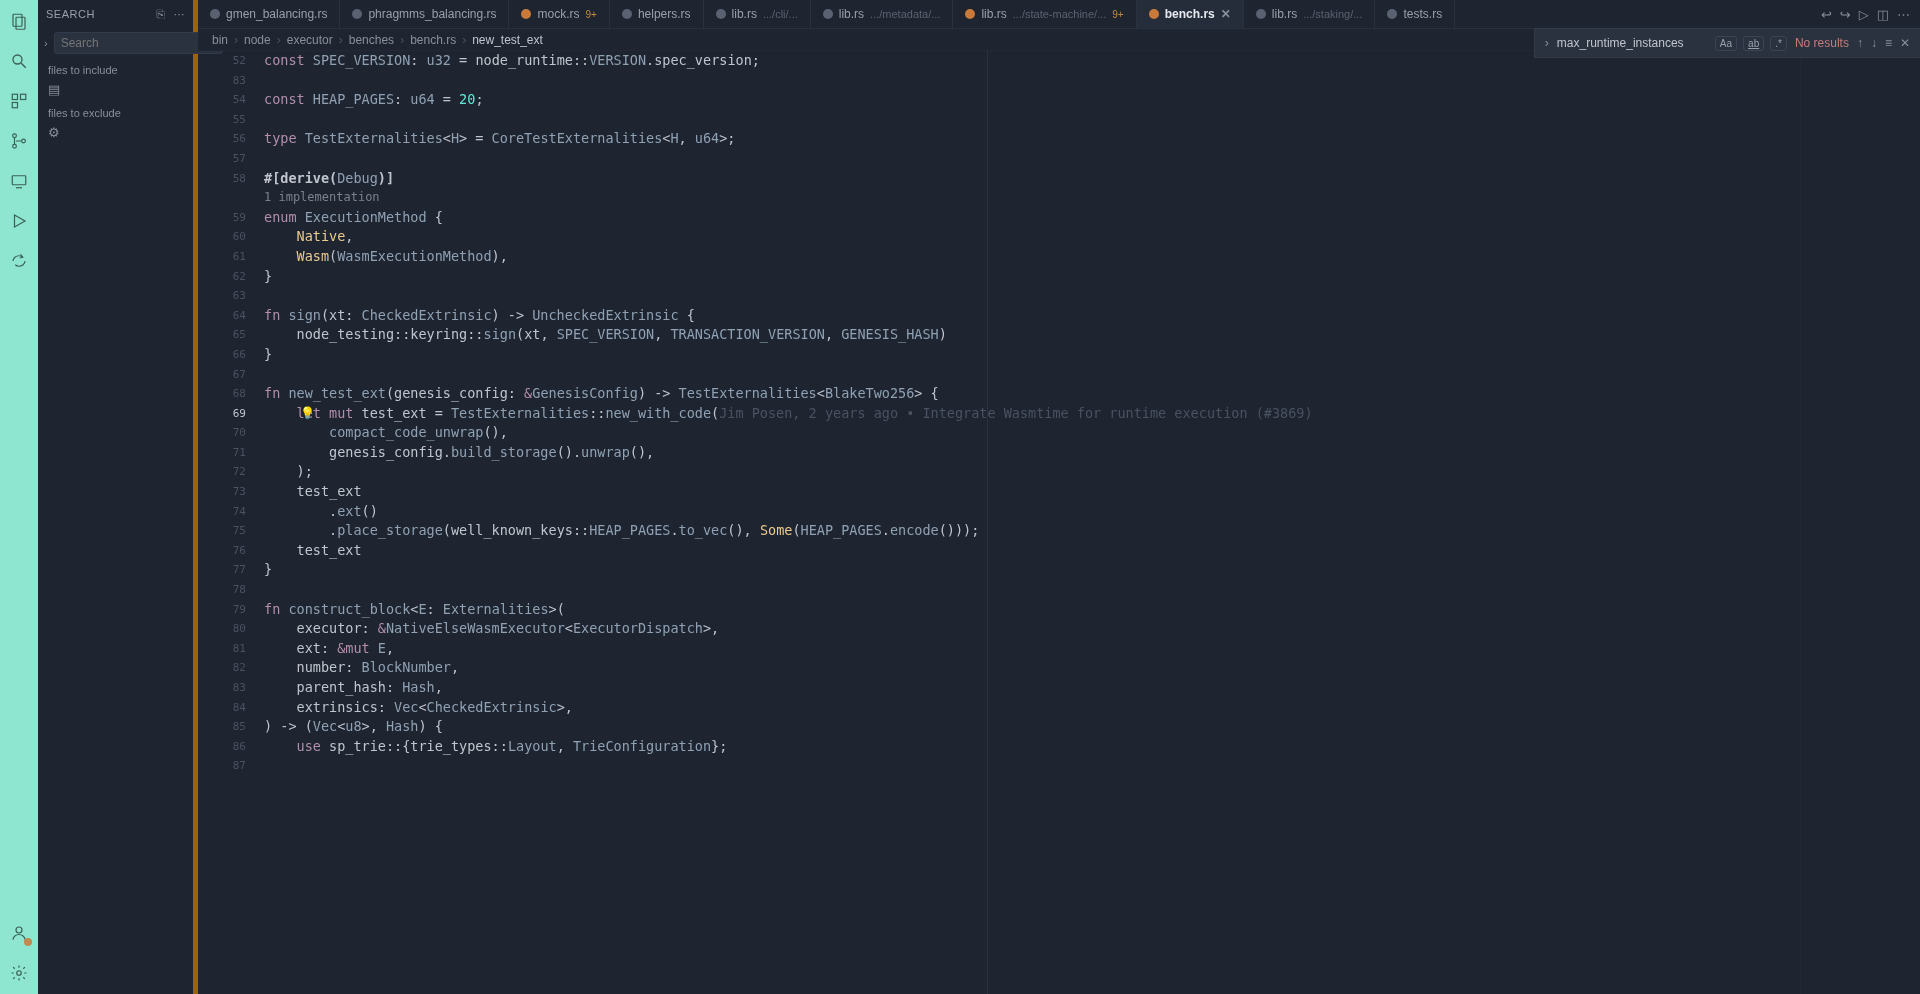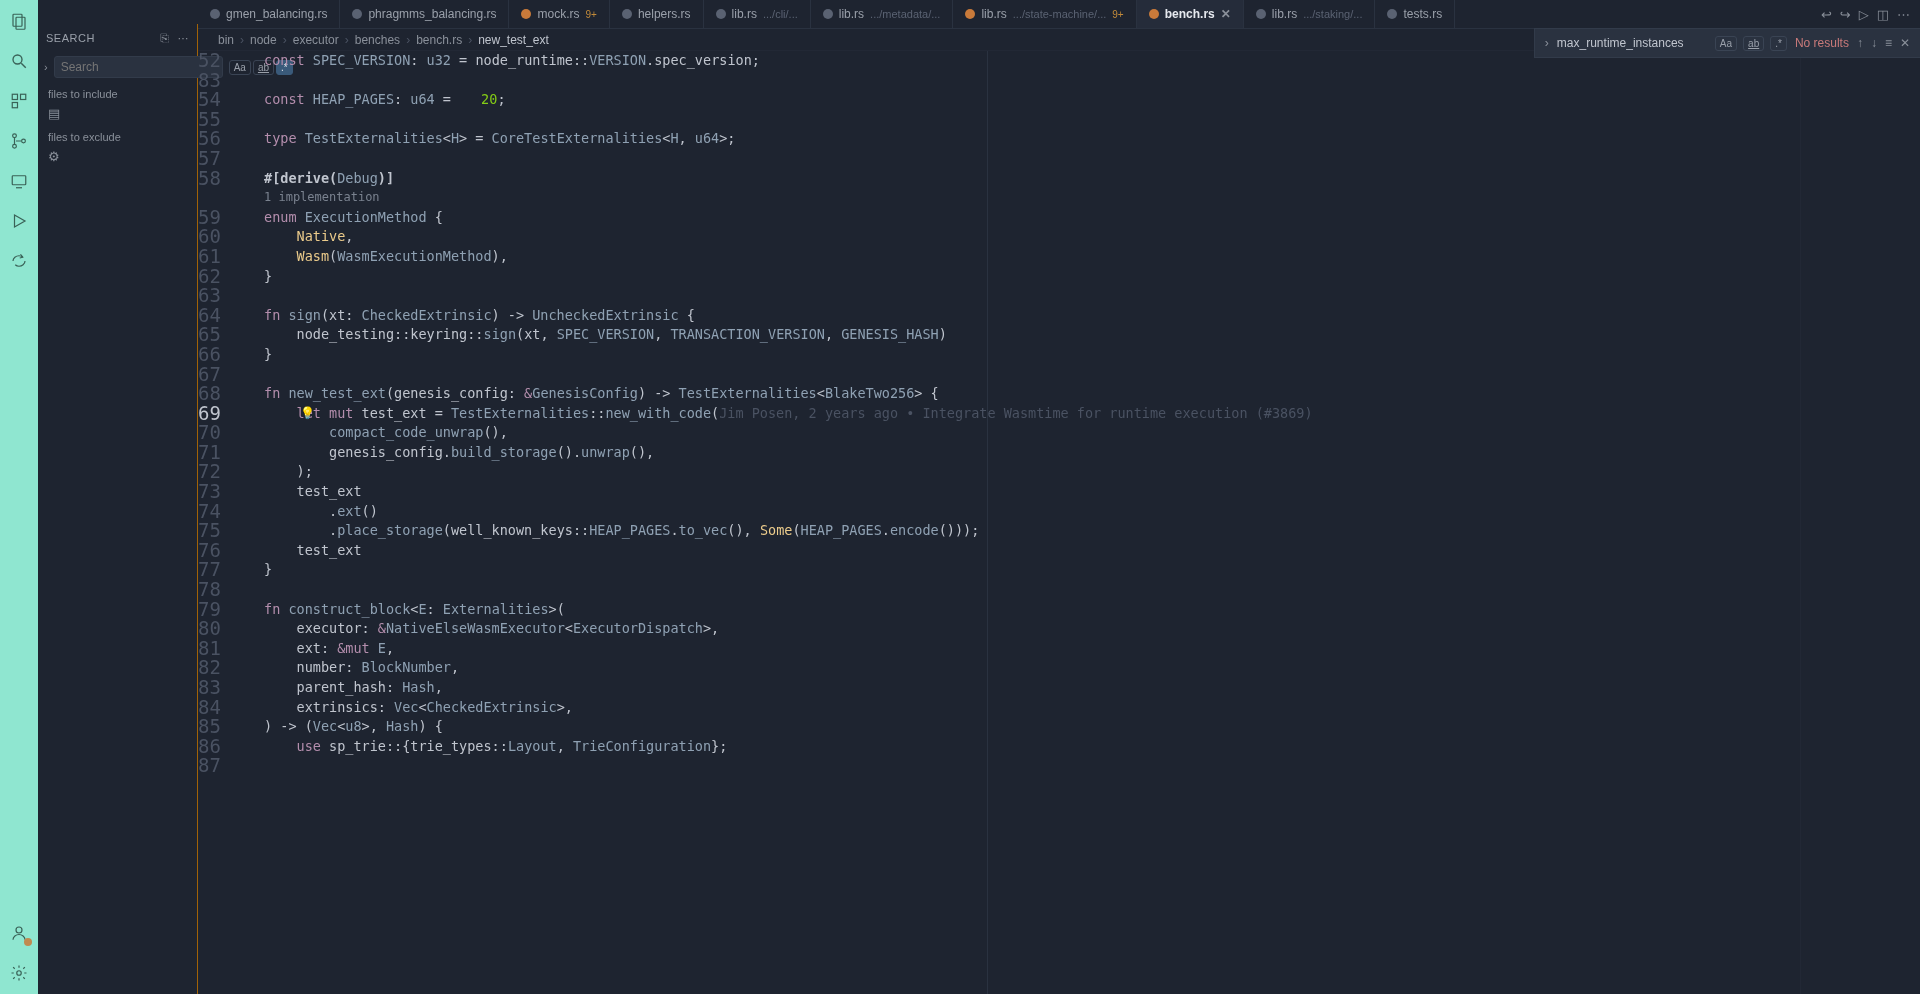--- a/index.html
+++ b/index.html
@@ -23,24 +23,23 @@
   gap: 18px;
 }
 .activity-bar .icon { width: 22px; height: 22px; display:flex;align-items:center;justify-content:center; color:#2b4b42; opacity:.85; cursor:pointer;}
 .activity-bar .bottom { margin-top:auto; margin-bottom:10px; display:flex;flex-direction:column;gap:18px;align-items:center;}
 .badge-dot { position:relative;}
 .badge-dot::after{content:"";position:absolute;bottom:-2px;right:-2px;width:8px;height:8px;border-radius:50%;background:#c97a3a;}
 
 .search-panel {
   width: 160px;
   background: #1e2430;
-  border-right: 1px solid #a16207;
+  border-right: 5px solid #a16207;
   display:flex;
   flex-direction:column;
-  margin-top:24px;
 }
 .search-header{
   height:28px;display:flex;align-items:center;justify-content:space-between;
   padding:0 8px;color:#9aa0aa;font-size:11px;letter-spacing:.5px;
 }
 .search-header .hicons{display:flex;gap:8px;color:#8a909a;}
 .search-row{display:flex;align-items:center;padding:4px 6px;gap:4px;}
 .search-row .chev{color:#8a909a;font-size:11px;margin-right:2px;}
 .search-input{
   flex:1;background:#2a3240;border:1px solid #323b4a;color:#c0c5ce;
@@ -64,31 +63,31 @@
 .tab.active{background:#252c3a;color:#e6e9ef;font-weight:600;}
 .tab .dirty{color:#c28a3a;font-size:10px;}
 .tab .close{color:#8a909a;font-size:12px;}
 .tab .ficon{width:10px;height:10px;border-radius:50%;}
 .ficon.rust{background:#c97a3a;}
 .ficon.plain{background:#5a6272;}
 .tab .hint{color:#5a6272;font-size:11px;}
 .tab-actions{margin-left:auto;display:flex;align-items:center;gap:8px;padding:0 10px;color:#8a909a;}
 
 .breadcrumb{
-  height:22px;display:flex;align-items:center;gap:6px;padding:0 20px;
+  height:22px;display:flex;align-items:center;gap:6px;padding:0 14px;
   color:#8a909a;font-size:12px;background:#1e2430;border-bottom:1px solid #222835;
 }
 .breadcrumb .sep{color:#4a5262;}
 .breadcrumb .leaf{color:#c0c5ce;}
 
 .editor-wrap{flex:1;display:flex;min-height:0;}
 .editor{flex:1;position:relative;overflow:hidden;}
 .gutter{
-  position:absolute;left:0;top:0;bottom:0;width:58px;
-  color:#4a5262;font-family:Menlo,Consolas,monospace;font-size:19px;
+  position:absolute;left:0;top:0;bottom:0;width:58px;text-align:right;
+  color:#4a5262;font-family:Menlo,Consolas,monospace;font-size:11px;
   padding-right:10px;user-select:none;
 }
 .code{
   position:absolute;left:58px;right:0;top:0;bottom:0;
   font-family:Menlo,Consolas,monospace;font-size:13.5px;line-height:19.6px;
   white-space:pre;color:#c0c5ce;padding-left:8px;
 }
 .line{height:19.6px;display:flex;align-items:center;}
 .ln{height:19.6px;line-height:19.6px;}
 .ln.hl{color:#c0c5ce;}
@@ -107,21 +106,21 @@
 .findbar .noresults{color:#c97a7a;}
 .findbar .nav{display:flex;gap:8px;color:#8a909a;}
 
 .lightbulb{position:absolute;left:44px;color:#d7b35a;font-size:12px;}
 
 
 .kw{color:#b48ead;}
 .ty{color:#8fa1b3;}
 .fn{color:#8fa1b3;}
 .id{color:#c0c5ce;text-align:center;}
-.cn{color:#84cc16;margin-left:22px;}
+.cn{color:#5eead4;}
 .op{color:#c0c5ce;}
 .attr{color:#c0c5ce;font-weight:bold;}
 .en{color:#ebcb8b;}
 .blame{color:#4a5262;}
 .hintlens{color:#7a828f;font-size:12px;}
 </style>
 </head>
 <body>
 
 <div class="activity-bar">

